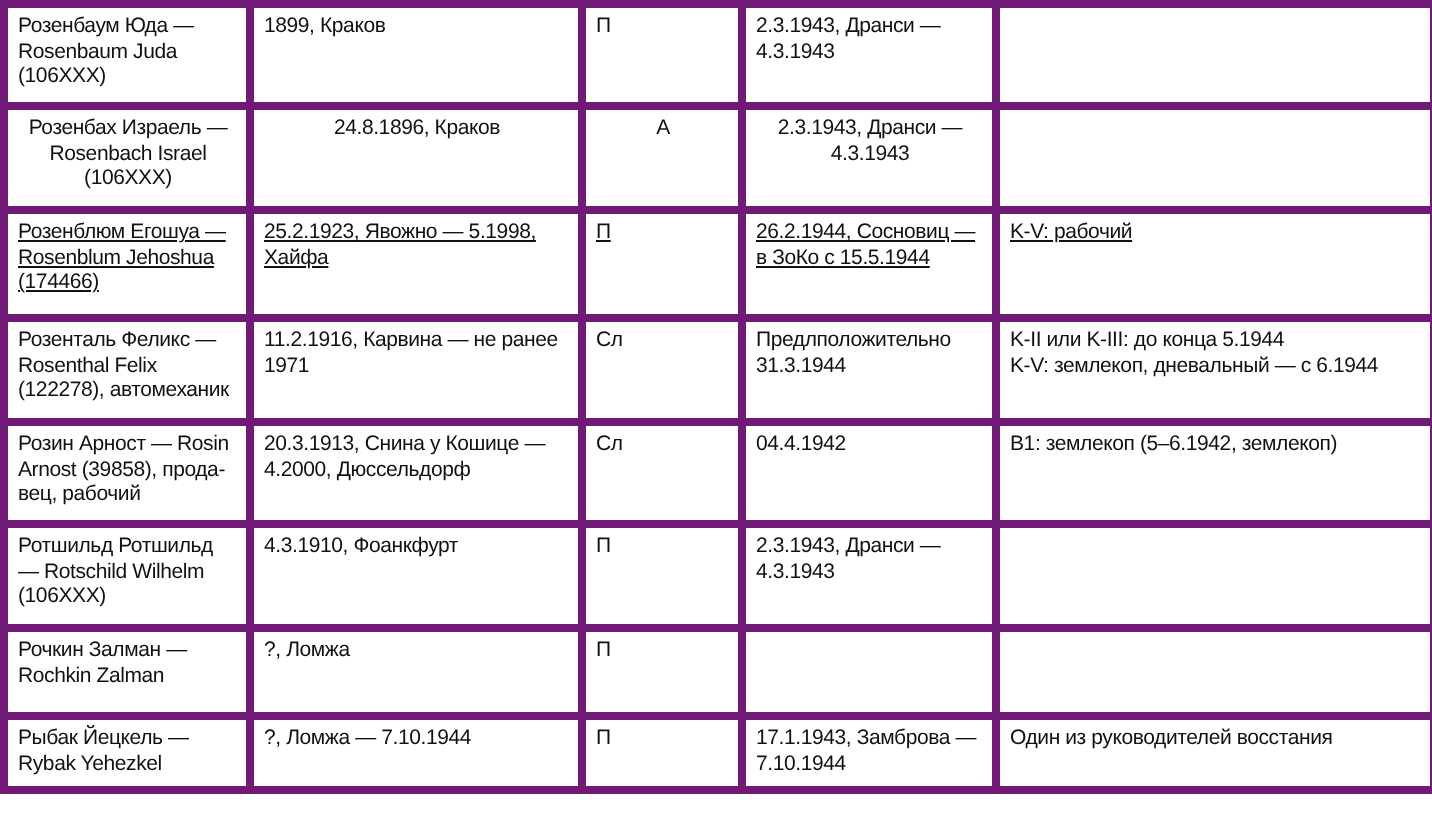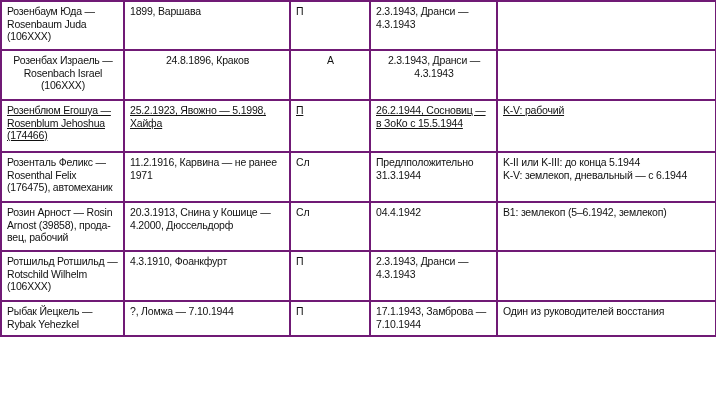--- a/index.html
+++ b/index.html
@@ -7,21 +7,21 @@
   table.doc {
     border-collapse: collapse;
     table-layout: fixed;
     width: 715px;
     font-family: "Liberation Sans", sans-serif;
     font-size: 10.5px;
     line-height: 12.5px;
     color: #111;
   }
   table.doc td {
-    border: 2px solid #701a75;
+    border: 4px solid #701a75;
     vertical-align: top;
     padding: 3px 4px 2px 5px;
     white-space: pre-line;
     letter-spacing: -0.2px;
   }
   col.c1 { width:123px; }
   col.c2 { width:166px; }
   col.c3 { width:80px; }
   col.c4 { width:127px; }
   col.c5 { width:219px; }
@@ -42,61 +42,68 @@
   <colgroup>
     <col class="c1">
       <col class="c2">
       <col class="c3">
       <col class="c4">
       <col class="c5">
   </colgroup>
   <tbody>
     <tr class="r0">
       <td>Розенбаум Юда  — Rosenbaum Juda (106XXX)</td>
-      <td>1899, Варшава</td>
+      <td>1899, Краков</td>
       <td>П</td>
       <td>2.3.1943, Дранси — 4.3.1943</td>
       <td></td>
     </tr>
     <tr class="r1">
       <td>Розенбах Израель — Rosenbach Israel (106XXX)</td>
       <td>24.8.1896, Краков</td>
       <td>А</td>
       <td>2.3.1943, Дранси — 4.3.1943</td>
       <td></td>
     </tr>
     <tr class="r2">
       <td>Розенблюм Егошуа — Rosenblum Jehoshua (174466)</td>
       <td>25.2.1923, Явожно — 5.1998, Хайфа</td>
       <td>П</td>
       <td>26.2.1944, Сосновиц — в ЗоКо с  15.5.1944</td>
       <td>K-V: рабочий</td>
     </tr>
     <tr class="r3">
-      <td>Розенталь Феликс — Rosenthal Felix (176475), автомеханик</td>
+      <td>Розенталь Феликс — Rosenthal Felix (122278), автомеханик</td>
       <td>11.2.1916, Карвина — не ранее 1971</td>
       <td>Сл</td>
       <td>Предлположительно 31.3.1944</td>
       <td>K-II или K-III: до конца 5.1944
 K-V: землекоп, дневальный — с 6.1944</td>
     </tr>
     <tr class="r4">
       <td>Розин Арност — Rosin Arnost (39858), прода-вец, рабочий</td>
       <td>20.3.1913, Снина у Кошице — 4.2000, Дюссельдорф</td>
       <td>Сл</td>
       <td>04.4.1942</td>
       <td>B1: землекоп (5–6.1942, землекоп)</td>
     </tr>
     <tr class="r6">
       <td>Ротшильд Ротшильд — Rotschild Wilhelm (106XXX)</td>
       <td>4.3.1910, Фоанкфурт</td>
       <td>П</td>
       <td>2.3.1943, Дранси — 4.3.1943</td>
       <td></td>
     </tr>
+    <tr class="r7">
+      <td>Рочкин Залман — Rochkin Zalman</td>
+      <td>?, Ломжа</td>
+      <td>П</td>
+      <td></td>
+      <td></td>
+    </tr>
     <tr class="r8">
       <td>Рыбак Йецкель — Rybak Yehezkel</td>
       <td>?, Ломжа — 7.10.1944</td>
       <td>П</td>
       <td>17.1.1943, Замброва — 7.10.1944</td>
       <td>Один из руководителей восстания</td>
     </tr>
   </tbody>
 </table>
 

